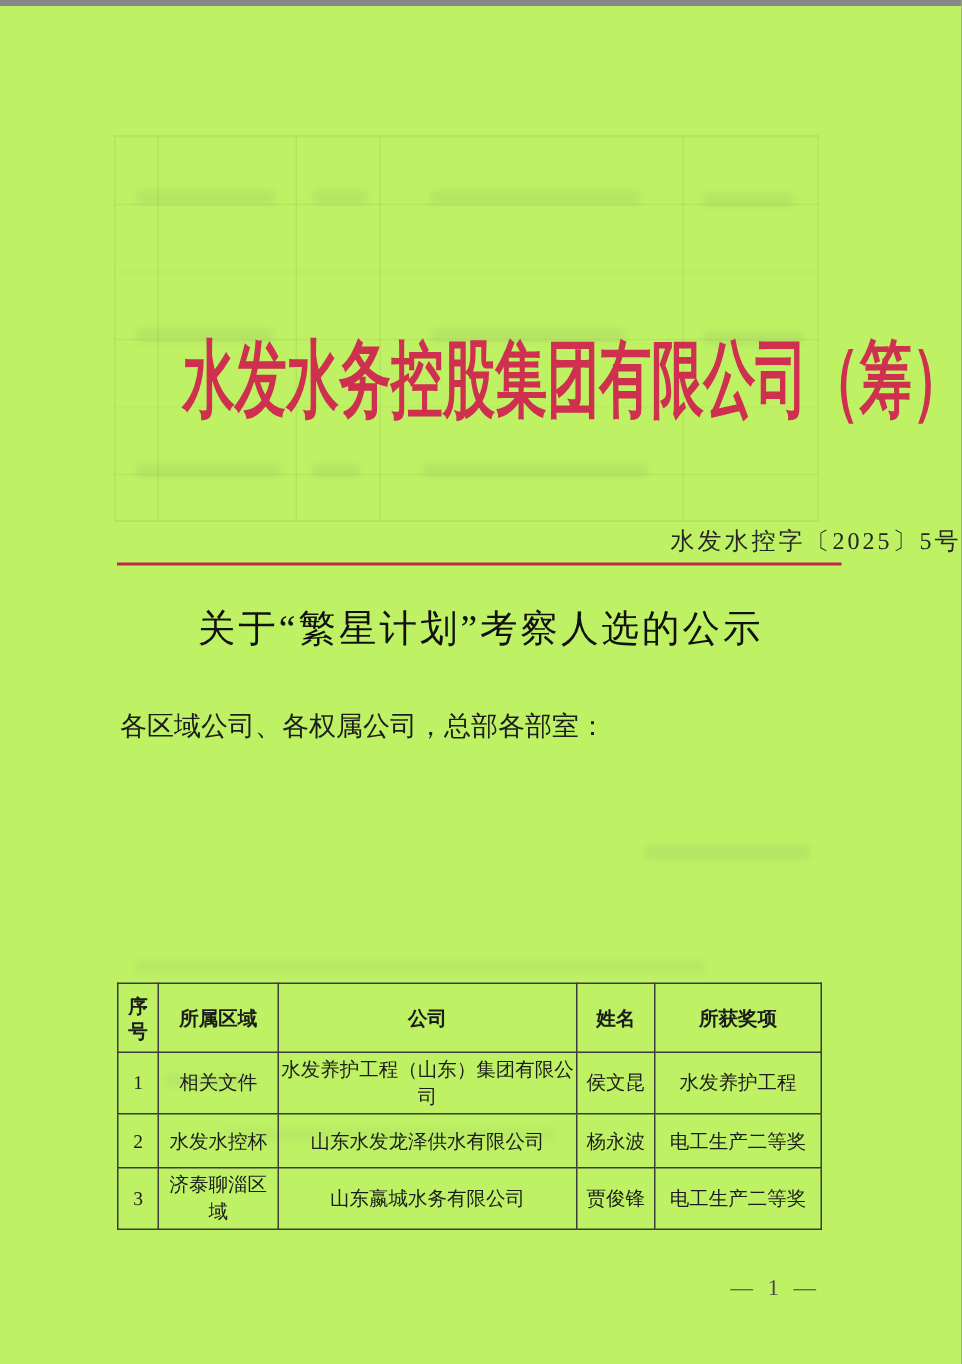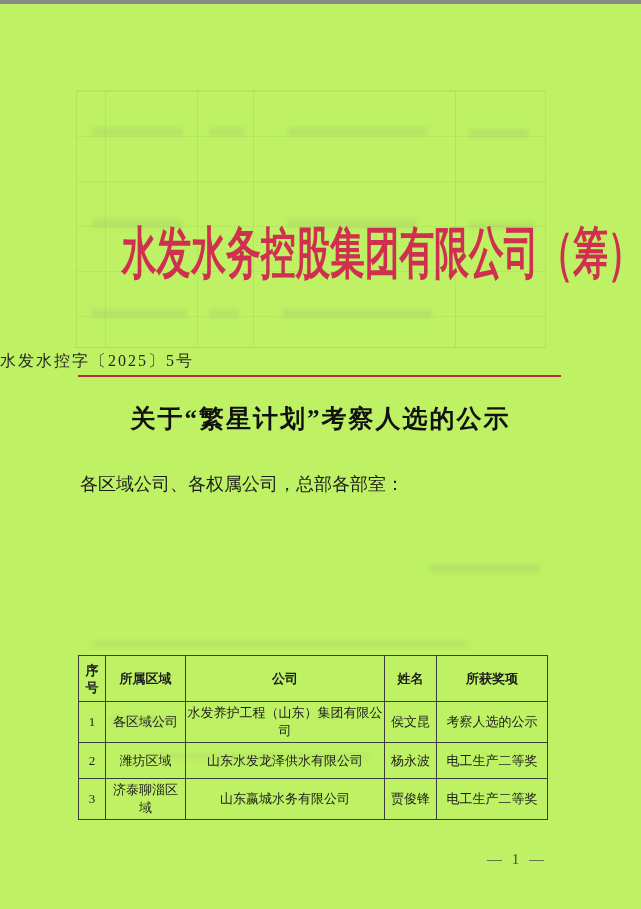--- a/index.html
+++ b/index.html
@@ -29,30 +29,30 @@
 
   
   .org-title {
     position:absolute; top:212px; left:0; width:100%;
     text-align:center; font-size:56px; font-weight:bold;
     letter-spacing:0px; white-space:nowrap;
     transform:scaleX(0.62); transform-origin:50% 50%;
   }
   .doc-number {
     position:absolute; top:347px; left:0; width:100%;
-    text-align:left; font-size:16px; letter-spacing:2px; color:#262626;
+    text-align:right; font-size:16px; letter-spacing:2px; color:#262626;
   }
   .red-rule {
     position:absolute; top:371px; left:78px; width:483px; height:2px;
   }
 
   
   .doc-title {
     position:absolute; top:398px; left:0; width:100%;
-    text-align:center; font-size:25px; font-weight:bold;
+    text-align:center; font-size:25px; font-weight:normal;
     letter-spacing:2px; color:#111;
   }
   .body-text {
     position:absolute; top:465px; left:80px; width:484px;
     font-size:18px; line-height:31px; text-align:justify;
     color:#1c1c1c;
   }
   .body-text p.indent { text-indent:2em; }
 
   
@@ -129,28 +129,28 @@
           <th>序号</th>
           <th>所属区域</th>
           <th>公司</th>
           <th>姓名</th>
           <th>所获奖项</th>
         </tr>
       </thead>
       <tbody>
         <tr>
           <td>1</td>
-          <td>各区域公司</td>
+          <td>相关文件</td>
           <td>水发养护工程（山东）集团有限公司</td>
           <td>侯文昆</td>
-          <td>考察人选的公示</td>
+          <td>水发养护工程</td>
         </tr>
         <tr>
           <td>2</td>
-          <td>潍坊区域</td>
+          <td>水发水控杯</td>
           <td>山东水发龙泽供水有限公司</td>
           <td>杨永波</td>
           <td>电工生产二等奖</td>
         </tr>
         <tr>
           <td>3</td>
           <td>济泰聊淄区域</td>
           <td>山东嬴城水务有限公司</td>
           <td>贾俊锋</td>
           <td>电工生产二等奖</td>

